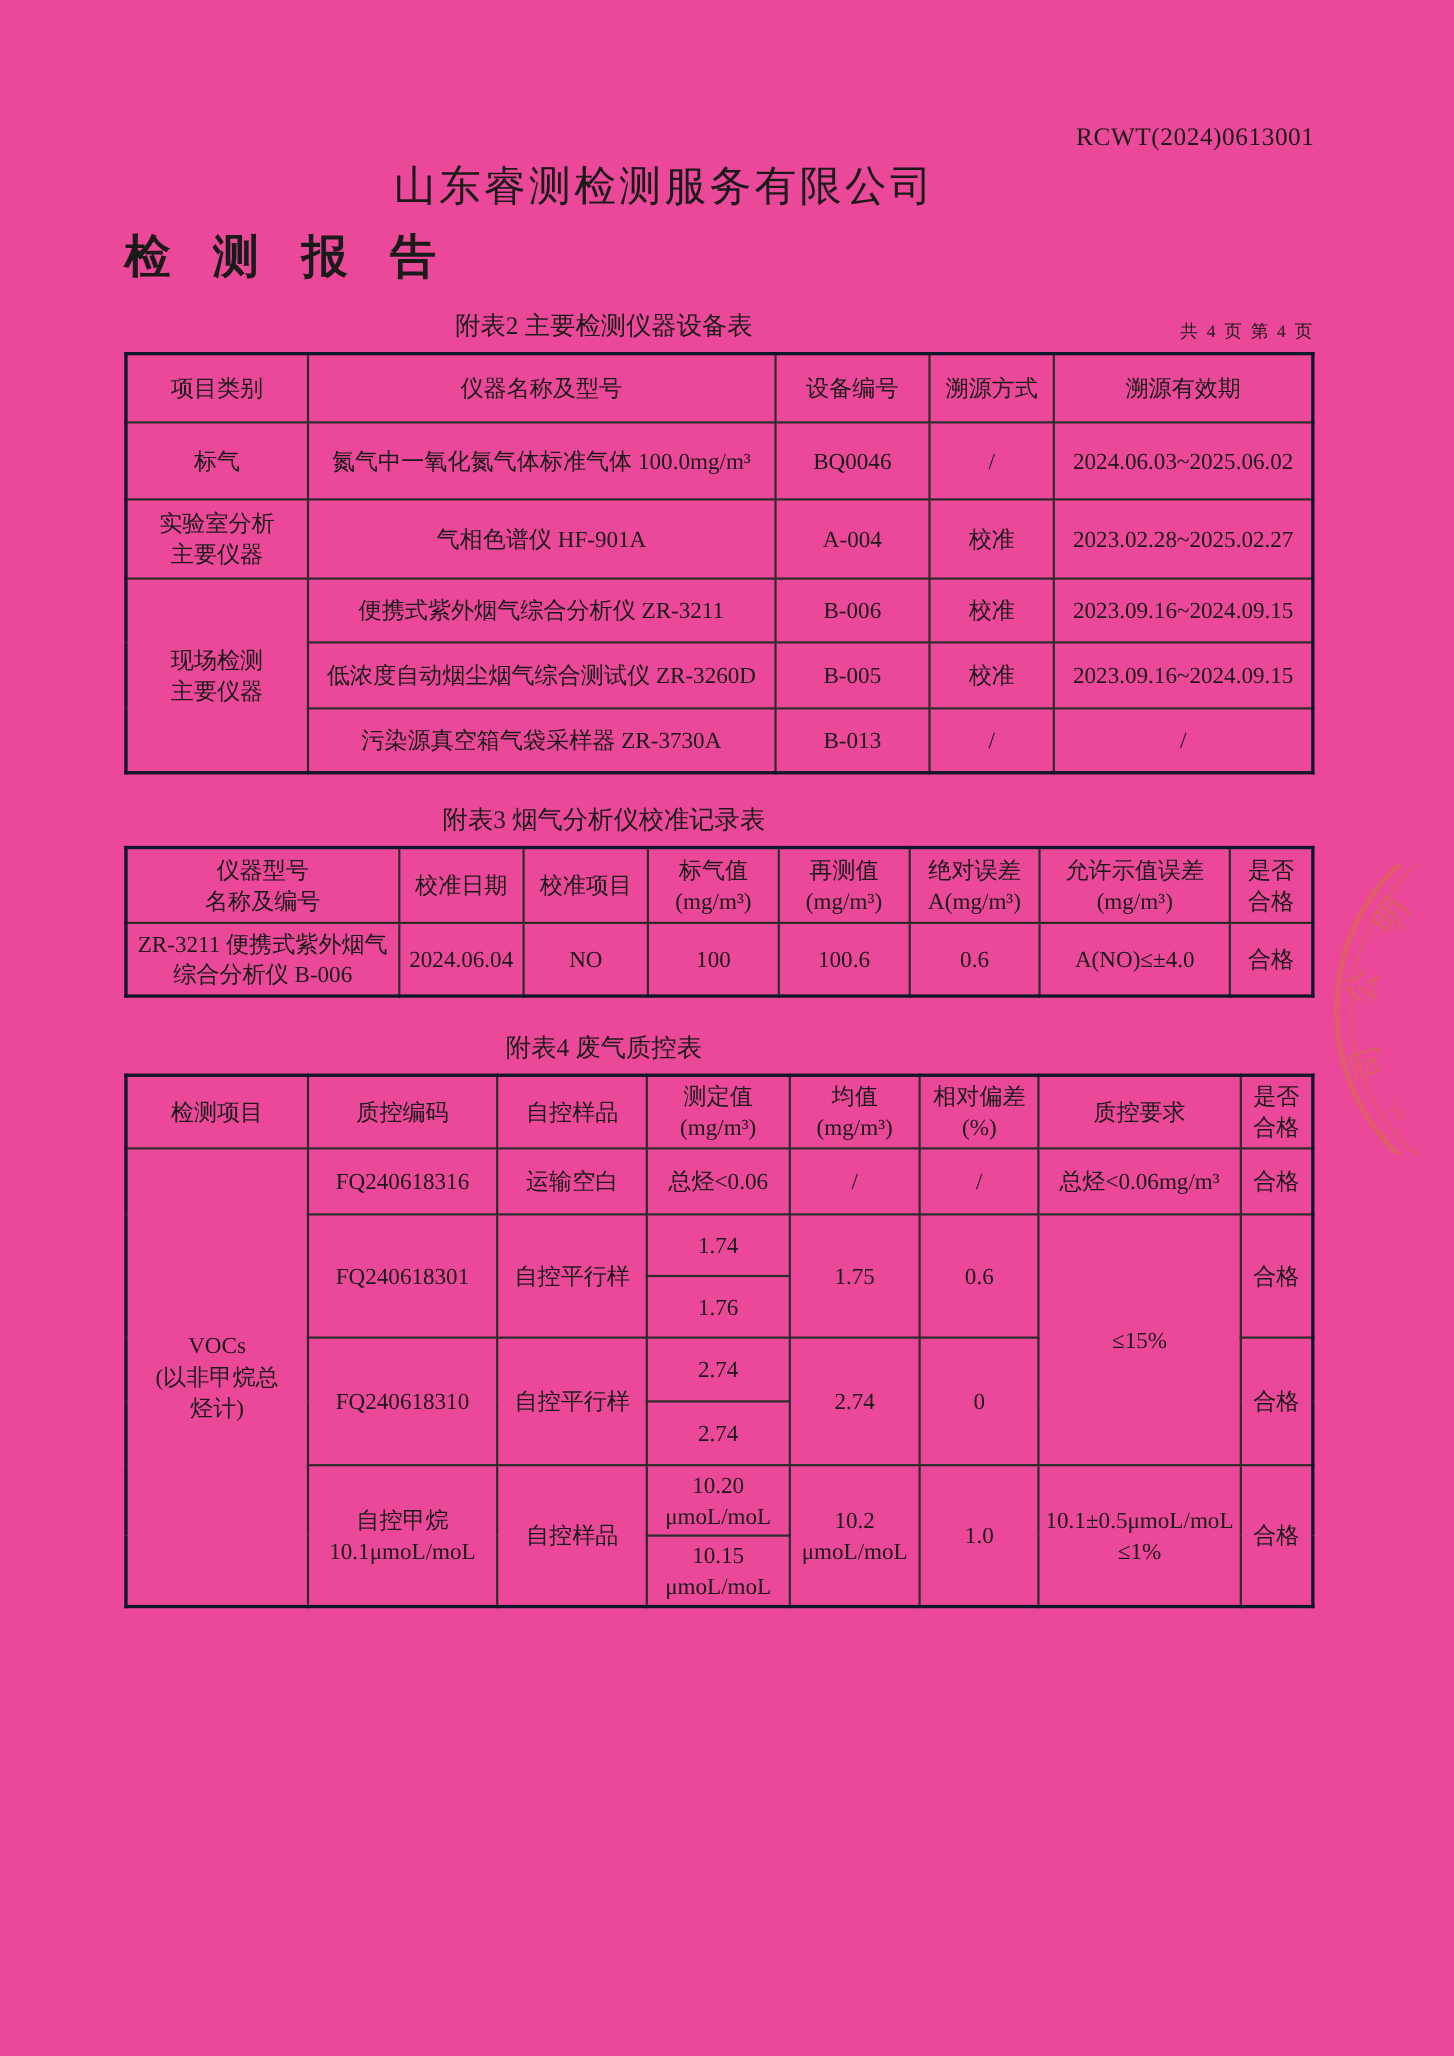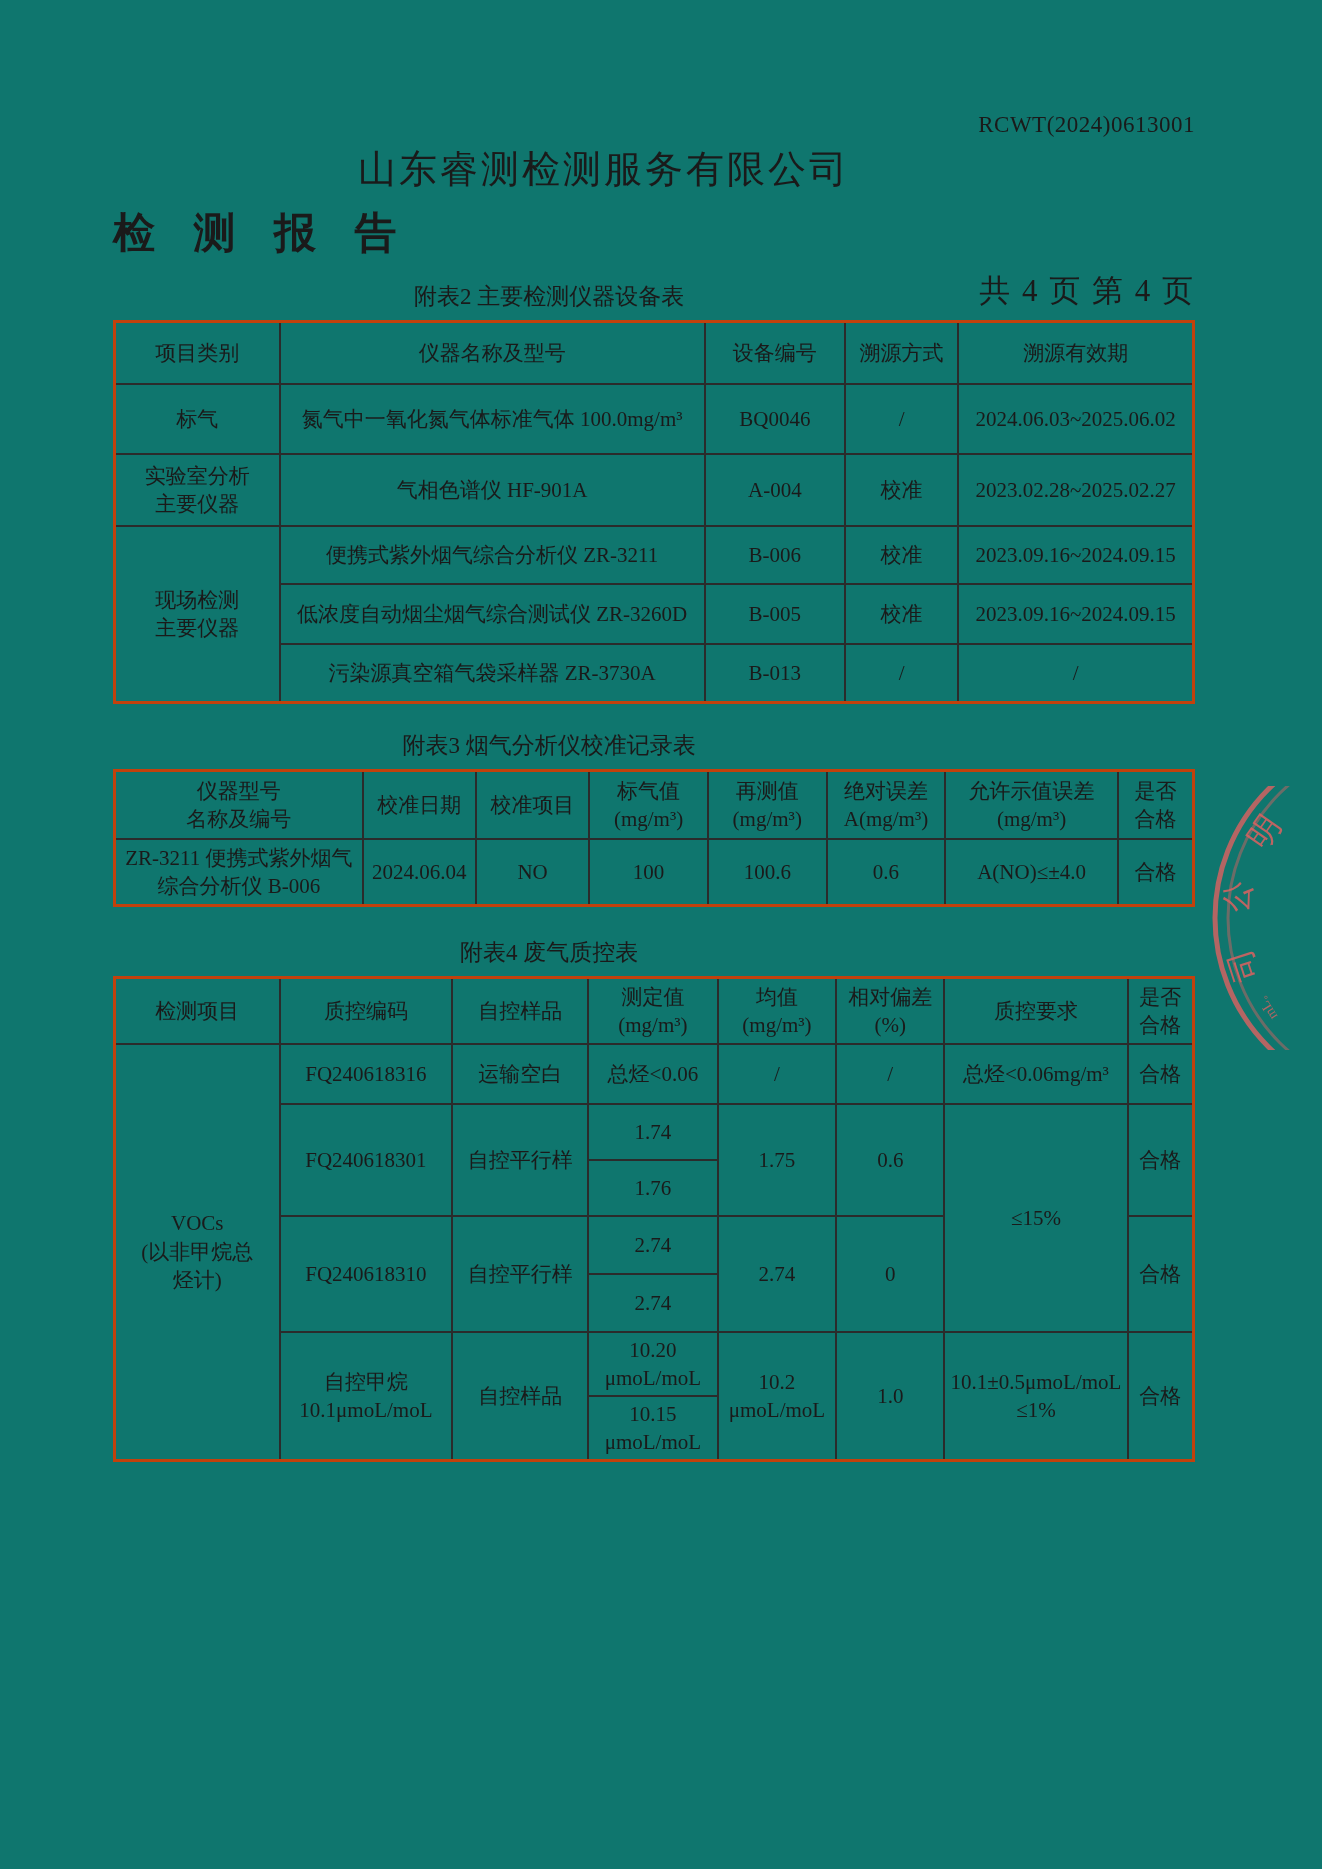--- a/index.html
+++ b/index.html
@@ -1,19 +1,19 @@
 <!DOCTYPE html>
 <html><head>
 <meta charset="utf-8">
 <style>
   html,body { margin:0; padding:0; background:#ffffff; }
   .page {
     position:relative;
     width:1322px; height:1869px;
-    background:#0f766e;
+    background:#ec4899;
     font-family:"Liberation Serif","DejaVu Serif",serif;
     color:#1a1a1a;
     overflow:hidden;
   }
   .content { position:absolute; left:113px; top:0; width:1082px; }
 
   .report-no {
     padding-top:112px;
     text-align:right;
     font-size:23px;
@@ -37,35 +37,35 @@
   .caption-row {
     position:relative;
     margin-top:20px;
     text-align:center;
     padding-right:210px;
     font-size:23px;
   }
   .caption-row .page-info {
     position:absolute;
     right:0; bottom:0;
-    font-size:31px;
+    font-size:16px;
     letter-spacing:2px;
   }
   .caption {
     margin-top:26px;
     text-align:center;
     padding-right:210px;
     font-size:23px;
   }
 
   table.t {
     width:100%;
     border-collapse:collapse;
     table-layout:fixed;
-    border:3px solid #c2410c;
+    border:3px solid #0f172a;
     margin-top:8px;
   }
   table.t td, table.t th {
     border:2px solid #2b2b2b;
     text-align:center;
     vertical-align:middle;
     font-weight:normal;
     font-size:21px;
     line-height:1.35;
     white-space:pre-line;

